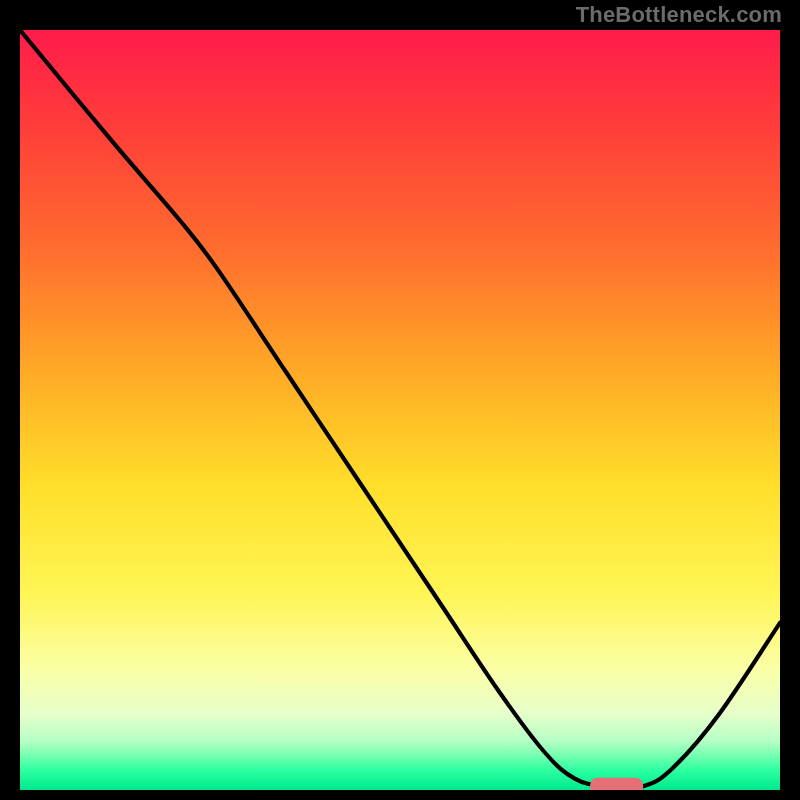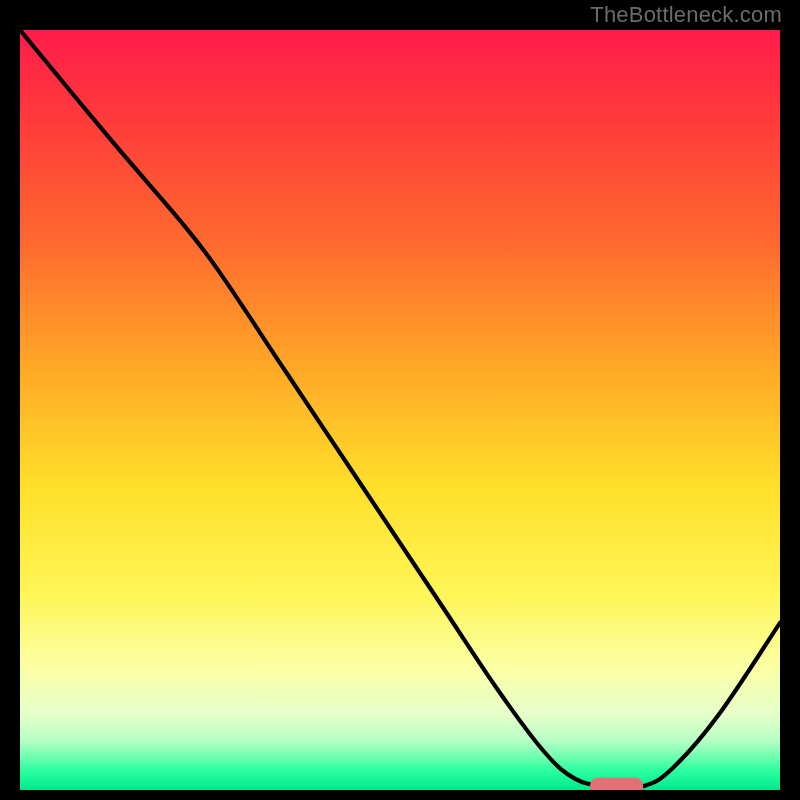--- a/index.html
+++ b/index.html
@@ -18,21 +18,21 @@
     width: 800px;
     height: 800px;
     background: #000000;
   }
   .attribution {
     position: absolute;
     top: 2px;
     right: 18px;
     color: #6b6b6b;
     font-size: 22px;
-    font-weight: 400;
+    font-weight: 700;
     letter-spacing: 0.2px;
   }
   .plot-wrapper {
     position: absolute;
     top: 30px;
     left: 20px;
     width: 760px;
     height: 760px;
   }
   svg {

